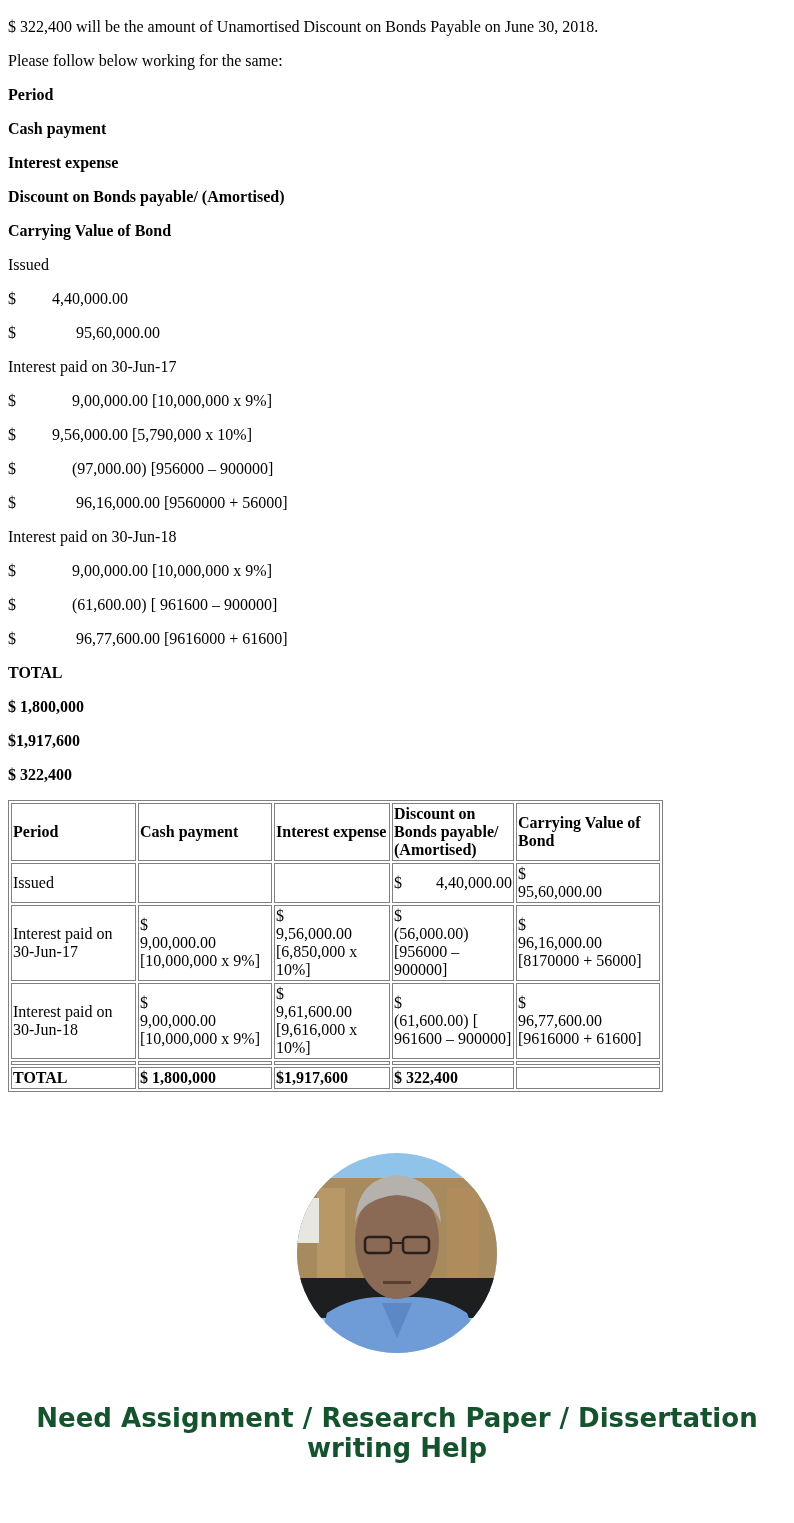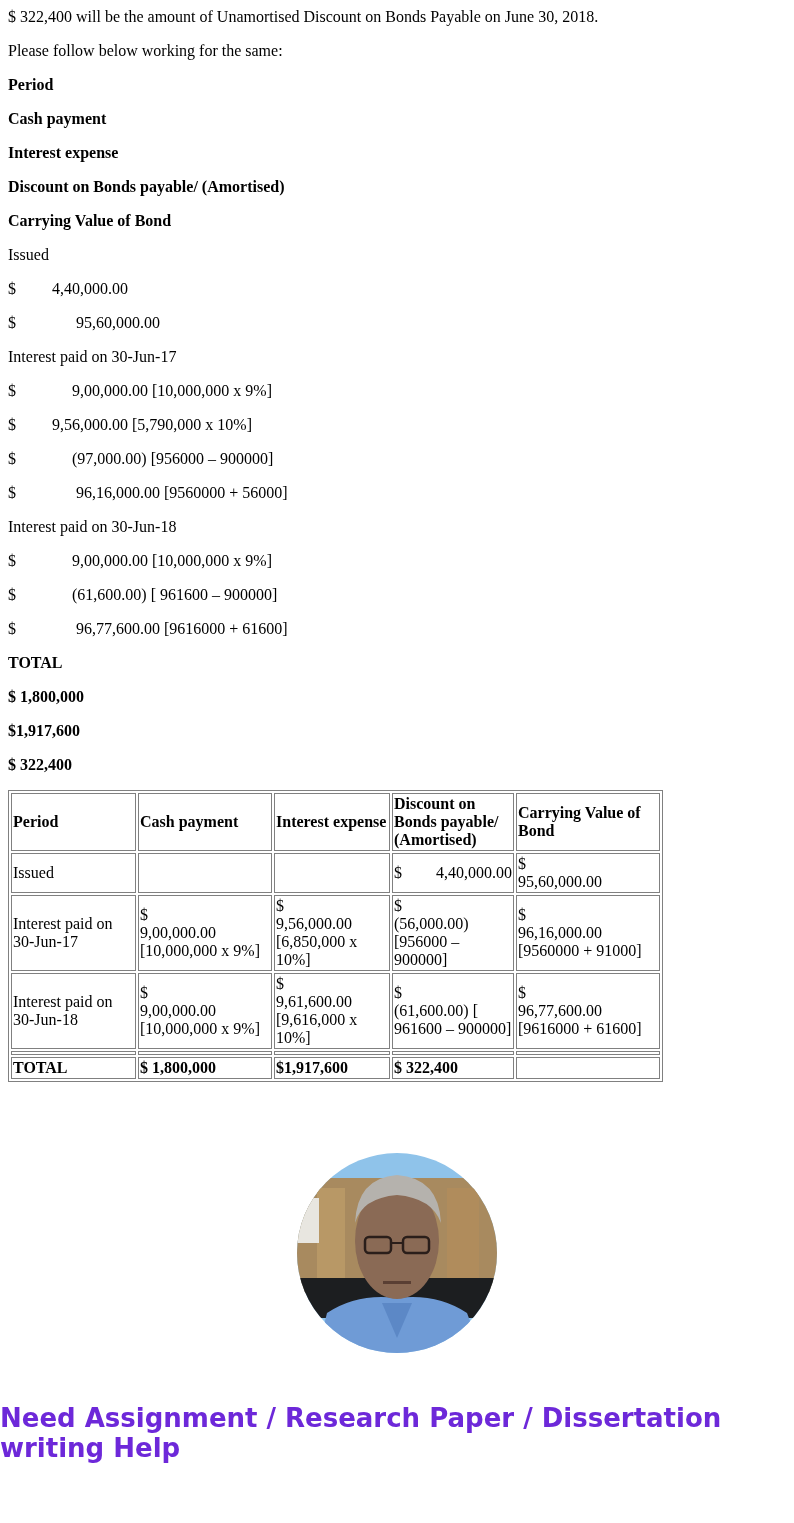--- a/index.html
+++ b/index.html
@@ -7,21 +7,21 @@
     width: 794px;
     min-height: 1523px;
     font-family: "Liberation Serif", "DejaVu Serif", serif;
     font-size: 16px;
     color: #000;
     position: relative;
   }
   .content { padding: 0 8px; }
   p { margin: 0; line-height: 18px; }
   .line { height: 34px; display: flex; align-items: center; white-space: pre; }
-  .line.first { }
+  .line.first { margin-top: 10px; }
   .bold { font-weight: bold; }
 
   table.working {
     border-collapse: separate;
     border-spacing: 2px;
     border: 1px solid #808080;
     margin-top: 8px;
     font-size: 16px;
   }
   table.working td, table.working th {
@@ -50,26 +50,26 @@
     width: 200px;
     height: 200px;
     border-radius: 50%;
     overflow: hidden;
   }
   .promo {
     position: absolute;
     left: 0;
     top: 1403px;
     width: 794px;
-    text-align: left;
+    text-align: center;
     font-family: "DejaVu Sans", sans-serif;
     font-weight: bold;
     font-size: 26px;
     line-height: 30px;
-    color: #6d28d9;
+    color: #14532d;
   }
 </style>
 </head>
 <body>
 
 <div class="content">
   <p class="line first">$ 322,400 will be the amount of Unamortised Discount on Bonds Payable on June 30, 2018.</p>
   <p class="line">Please follow below working for the same:</p>
 
   <div>
@@ -131,21 +131,21 @@
         <td>
           <div>$</div>
           <div>9,56,000.00 [6,850,000 x 10%]</div>
         </td>
         <td>
           <div>$</div>
           <div>(56,000.00) [956000 – 900000]</div>
         </td>
         <td>
           <div>$</div>
-          <div>96,16,000.00 [9560000 + 91000]</div>
+          <div>96,16,000.00 [8170000 + 56000]</div>
         </td>
       </tr>
 
       <tr class="r-big">
         <td>Interest paid on 30-Jun-18</td>
         <td>
           <div>$</div>
           <div>9,00,000.00 [10,000,000 x 9%]</div>
         </td>
         <td>

